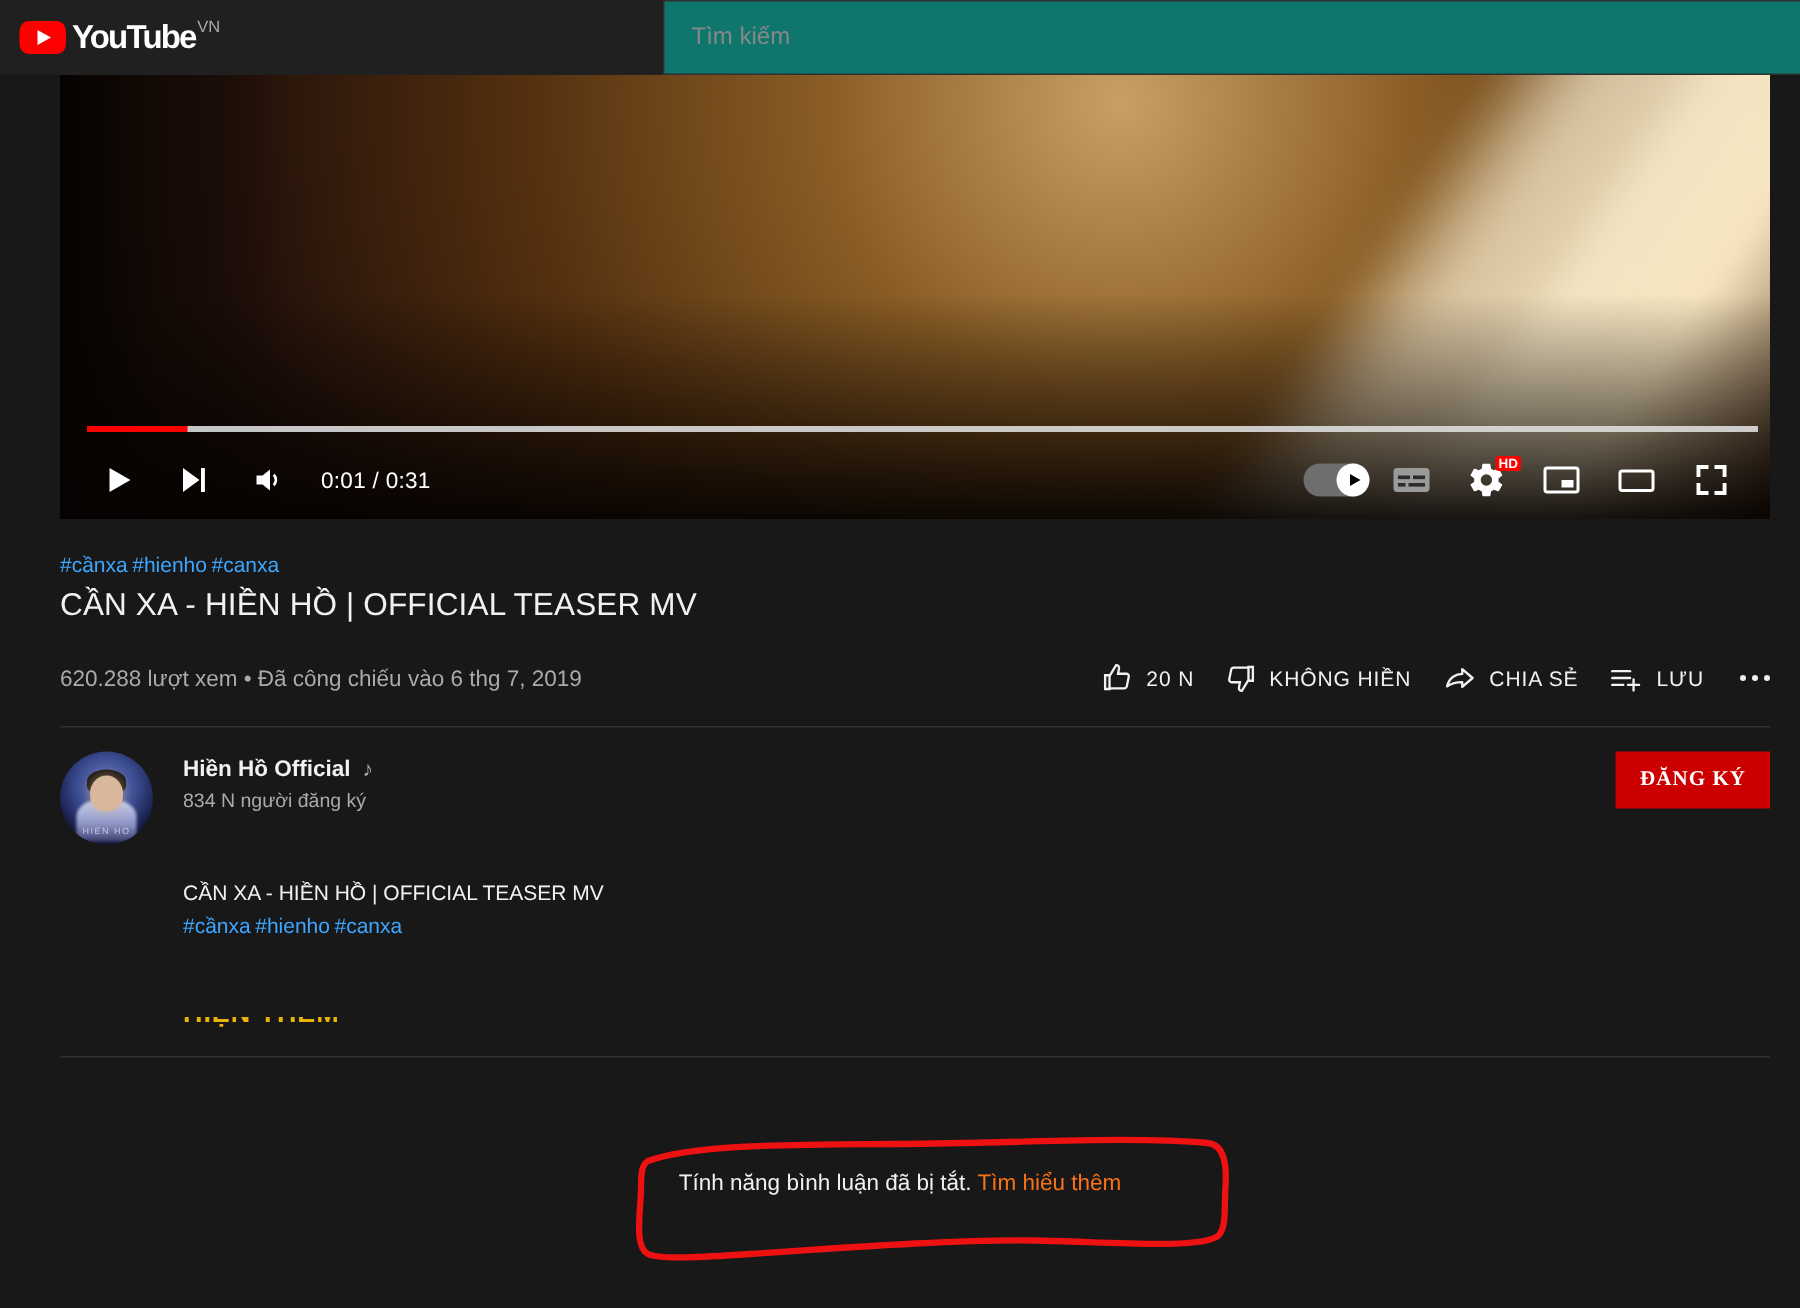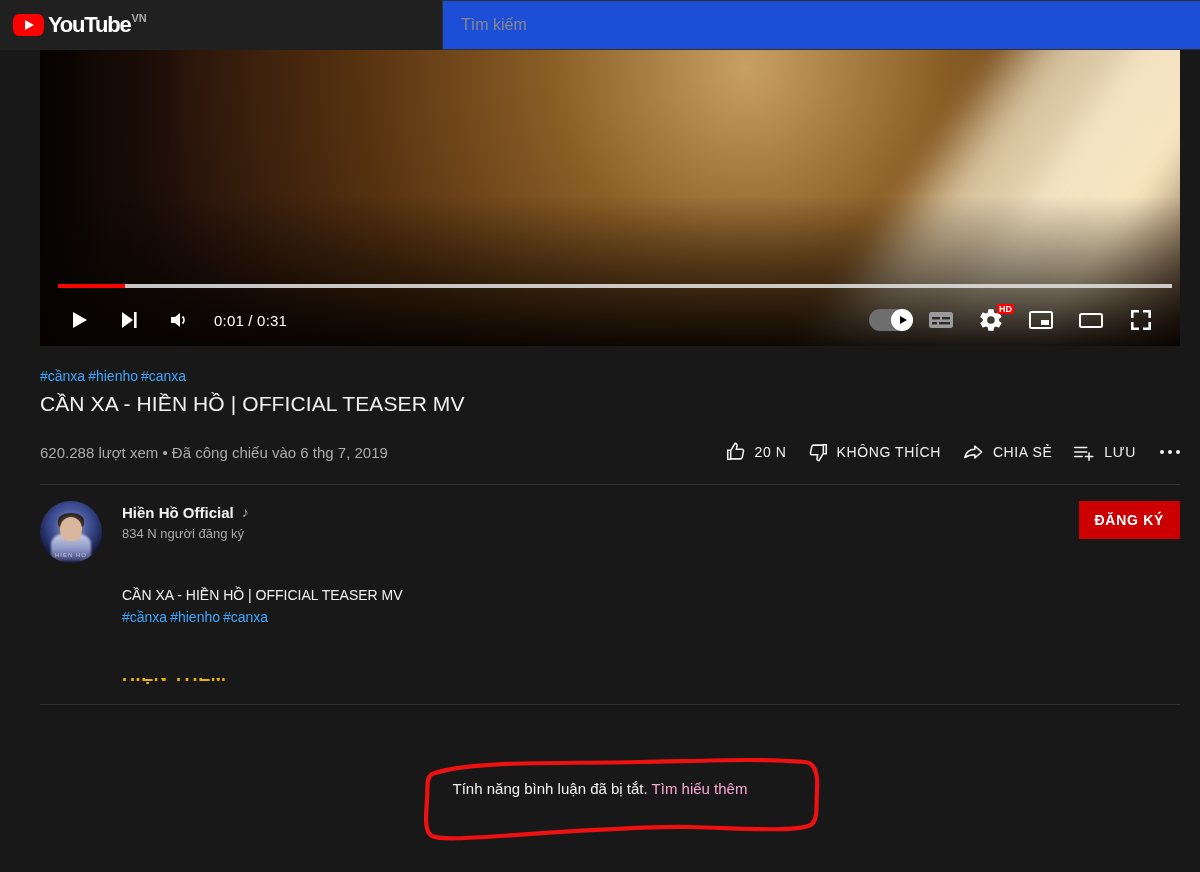--- a/index.html
+++ b/index.html
@@ -29,26 +29,26 @@
     border-left: 9px solid #ffffff;
     border-top: 5.5px solid transparent;
     border-bottom: 5.5px solid transparent;
     margin-left: 2px;
   }
   .yt-word {
     color: #ffffff; font-size: 22px; font-weight: 700; letter-spacing: -1.2px;
     margin-left: 4px; line-height: 22px; margin-top: 1px;
   }
   .yt-cc {
-    color: #aaaaaa; font-size: 11px; font-weight: 700; margin-left: 1px; line-height: 11px;
+    color: #aaaaaa; font-size: 11px; font-weight: 400; margin-left: 1px; line-height: 11px;
     margin-top: 0px;
   }
   .search-zone {
     position: absolute; left: 442px; top: 0px; width: 758px; height: 50px;
-    background: #1d4ed8; border: 1px solid #303030; border-right: none;
+    background: #0f766e; border: 1px solid #303030; border-right: none;
     display: flex; align-items: center;
   }
   .search-input {
     background: transparent; border: none; outline: none;
     color: #d7d7d7; font-size: 16px; font-family: "Liberation Sans", sans-serif;
     margin-left: 18px; width: 600px;
   }
   .search-input::placeholder { color: #888888; }
 
   
@@ -185,40 +185,40 @@
     font-size: 6px; color: #cfd6f2; letter-spacing: 1px; opacity: 0.85;
   }
   .ch-info { margin-left: 20px; padding-top: 3px; }
   .ch-name-line { display: flex; }
   .ch-name { font-size: 15px; color: #f1f1f1; font-weight: 700; }
   .badge-note { color: #aaaaaa; font-size: 14px; margin-left: 8px; }
   .ch-subs { font-size: 13px; color: #aaaaaa; margin-top: 5px; }
   .subscribe {
     position: absolute; right: 0px; top: 16px;
     background: #cc0000; color: #ffffff; border: none;
-    font-family: Liberation Sans, sans-serif;
+    font-family: Liberation Serif, serif;
     font-size: 14px; font-weight: 700; letter-spacing: 0.7px;
     padding: 11px 16px; cursor: pointer;
   }
 
   .desc { margin-left: 82px; margin-top: 22px; }
   .desc-line { font-size: 14px; color: #f1f1f1; line-height: 20px; }
   .desc-tags { font-size: 14px; color: #3ea6ff; line-height: 20px; margin-top: 2px; }
   .desc-tags span { margin-right: 3px; }
   .show-more {
     margin-top: 38px; font-size: 18px; color: #eab308; font-weight: 700;
     letter-spacing: 0.6px; cursor: pointer; display: inline-block;
   }
 
   
   .comments-off {
     position: absolute; left: 0; right: 0; top: 780px; text-align: center;
     font-size: 15px; color: #f1f1f1;
   }
-  .comments-off a { color: #f9a8d4; text-decoration: none; }
+  .comments-off a { color: #f97316; text-decoration: none; }
 
   .annotation { position: absolute; left: 0; top: 0; width: 1200px; height: 872px; pointer-events: none; }
 
   
   .footer-strip {
     position: absolute; left: 0; bottom: 0; width: 1200px; height: 32px; background: #181818;
   }
 </style>
 </head>
 <body>
@@ -332,21 +332,21 @@
         <div class="action">
           <svg width="22" height="22" viewBox="0 0 24 24">
             <path fill="none" stroke="#f1f1f1" stroke-width="1.7" d="M3 10h3.2v10H3zM6.2 10.6 11 2.6c1.5 0 2.3 1 2.1 2.4l-.7 3.9h6.1c1.1 0 1.9 1 1.7 2.1l-1.4 6.9c-.2.9-1 1.6-1.9 1.6H6.2z"></path>
           </svg>
           <span class="lbl">20 N</span>
         </div>
         <div class="action">
           <svg width="22" height="22" viewBox="0 0 24 24">
             <path fill="none" stroke="#f1f1f1" stroke-width="1.7" d="M21 14h-3.2V4H21zM17.8 13.4 13 21.4c-1.5 0-2.3-1-2.1-2.4l.7-3.9H5.5c-1.1 0-1.9-1-1.7-2.1l1.4-6.9C5.4 5.2 6.2 4.5 7.1 4.5h10.7z"></path>
           </svg>
-          <span class="lbl">KHÔNG THÍCH</span>
+          <span class="lbl">KHÔNG HIỀN</span>
         </div>
         <div class="action">
           <svg width="24" height="22" viewBox="0 0 24 24">
             <path fill="none" stroke="#f1f1f1" stroke-width="1.7" stroke-linejoin="round" d="M3 18c1.5-6.5 6.5-9 11-9V5.5L21.5 12 14 18.5V15c-4.5 0-8 1-11 3z"></path>
           </svg>
           <span class="lbl">CHIA SẺ</span>
         </div>
         <div class="action">
           <svg width="24" height="22" viewBox="0 0 24 24">
             <g stroke="#f1f1f1" stroke-width="1.7" stroke-linecap="round">

